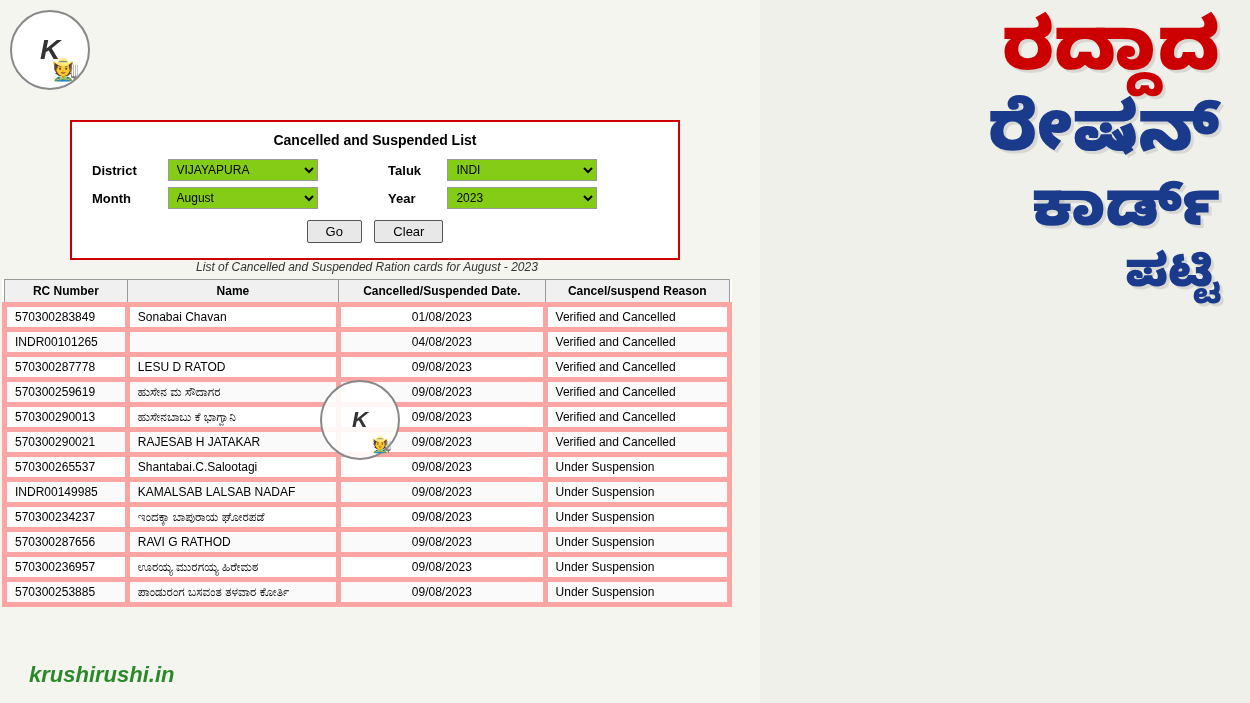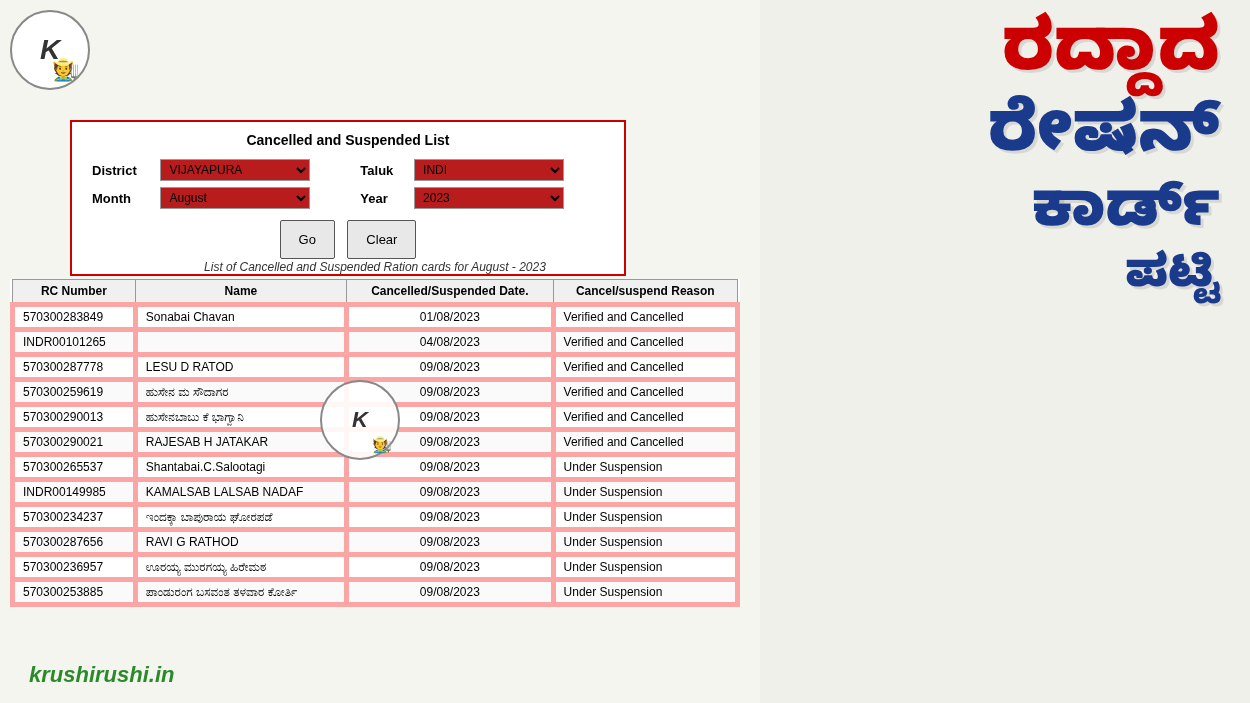--- a/index.html
+++ b/index.html
@@ -66,21 +66,21 @@
       bottom: 5px;
       right: 8px;
       font-size: 22px;
     }
 
     
     .form-box {
       position: absolute;
       top: 120px;
       left: 70px;
-      width: 556px;
+      width: 610px;
       border: 2px solid #cc0000;
       background: #fff;
       padding: 10px 15px 15px;
     }
 
     .form-title {
       text-align: center;
       font-weight: bold;
       font-size: 14px;
       margin-bottom: 8px;
@@ -97,43 +97,43 @@
       color: #000;
     }
     .form-table .label-cell {
       font-weight: bold;
       white-space: nowrap;
     }
     .form-table select {
       border: 1px solid #999;
       padding: 2px 4px;
       font-size: 12px;
-      background: #b91c1c;
+      background: #84cc16;
       min-width: 150px;
     }
 
     .form-buttons {
       text-align: center;
       margin-top: 8px;
     }
     .form-buttons button {
       margin: 0 4px;
-      padding: 11px 18px;
+      padding: 3px 18px;
       font-size: 13px;
       border: 1px solid #555;
       background: #e8e8e8;
       cursor: pointer;
       border-radius: 2px;
     }
 
     
     .table-area {
       position: absolute;
       top: 260px;
-      left: 10px;
+      left: 2px;
       width: 730px;
     }
 
     .table-subtitle {
       text-align: center;
       font-size: 12px;
       color: #333;
       margin-bottom: 5px;
       font-style: italic;
     }

